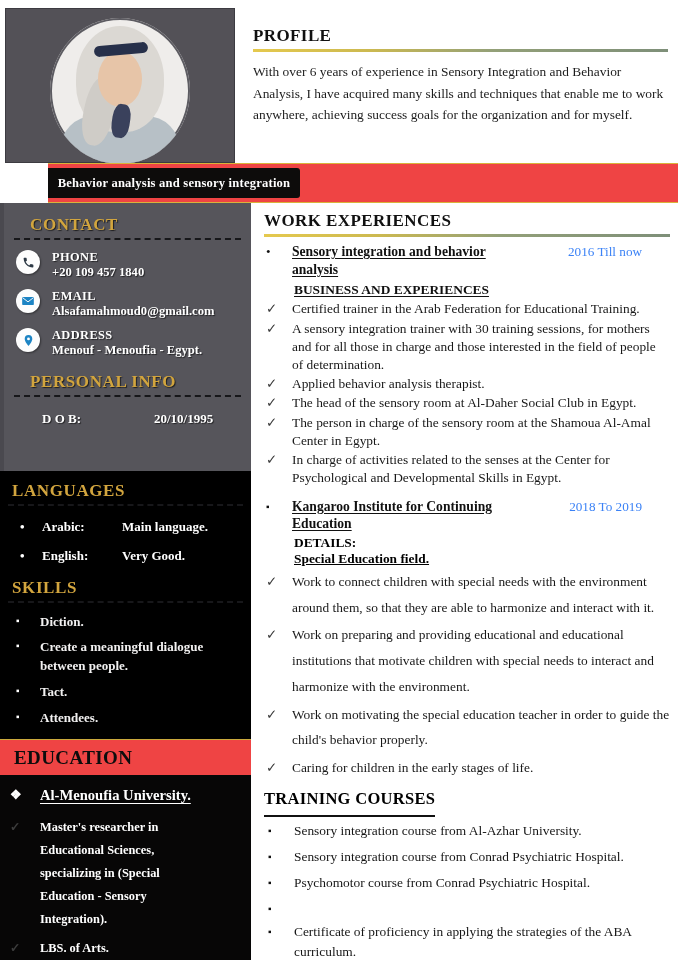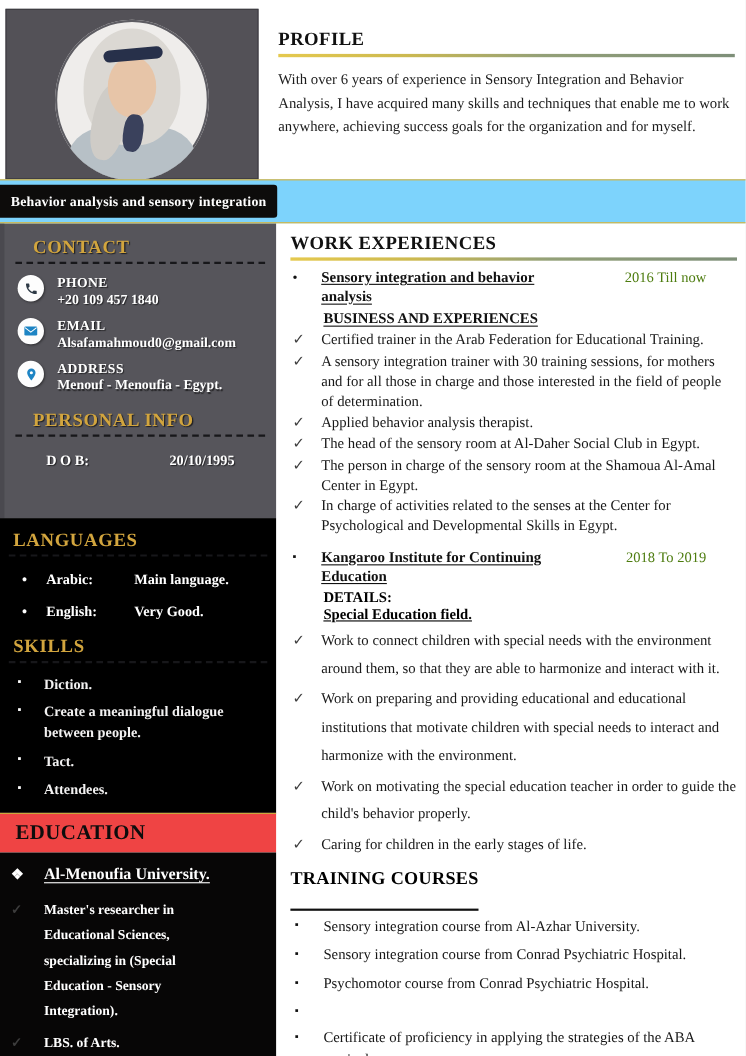--- a/index.html
+++ b/index.html
@@ -20,21 +20,21 @@
   .face{position:absolute;top:33px;left:48px;width:44px;height:56px;border-radius:50%;background:#e7c5a8;}
   .scarf-knot{position:absolute;top:86px;left:62px;width:18px;height:34px;border-radius:40%;background:#3a415c;transform:rotate(8deg);}
 
   
   .profile{flex:1;box-sizing:border-box;padding:26px 10px 0 13px;}
   .sec-head{font-size:17px;font-weight:bold;color:#111;letter-spacing:.4px;}
   .rule{height:3px;margin:3px 0 9px 0;background:linear-gradient(to right,#e5c94e 0%,#ccb950 28%,#93a078 58%,#7e8f79 100%);}
   .profile p{margin:0;font-size:13.4px;line-height:1.62;color:#1c1c1c;max-width:424px;}
 
   
-  .banner{position:relative;height:40px;background:#7dd3fc;border-top:1px solid #d9b33a;border-bottom:1px solid #d9b33a;box-sizing:border-box;}
+  .banner{position:relative;height:40px;background:#ef4444;border-top:1px solid #d9b33a;border-bottom:1px solid #d9b33a;box-sizing:border-box;margin-left:48px;}
   .caption-box{position:absolute;left:0;top:4px;height:30px;width:252px;background:#0d0c0b;border-radius:0 3px 3px 0;
     display:flex;align-items:center;justify-content:center;}
   .caption-box span{color:#fff;font-weight:bold;font-size:12.6px;letter-spacing:.2px;}
   .name{position:absolute;left:252px;right:0;top:0;height:100%;display:flex;align-items:center;justify-content:center;
     font-size:21px;font-weight:bold;color:#0c0c0c;letter-spacing:.3px;}
 
   
   .sidebar{width:251px;display:flex;flex-direction:column;}
   .panel-dark{background:#56555b;height:279px;box-sizing:border-box;border-left:4px solid #4a494f;padding:8px 8px 0 8px;overflow:hidden;}
   .panel-light{background:#000000;height:280px;box-sizing:border-box;padding:6px 6px 0 6px;overflow:hidden;}
@@ -64,31 +64,31 @@
   .edu-item .check{width:30px;flex:0 0 30px;}
   .edu-item .txt{width:172px;}
 
   
   .main{flex:1;box-sizing:border-box;padding:8px 8px 0 13px;overflow:hidden;}
   .check{color:#3c3c3c;}
   .job-head{display:flex;margin:6px 0 2px 2px;align-items:flex-start;}
   .job-bullet{width:26px;font-size:13px;color:#111;padding-top:1px;}
   .job-title{width:218px;font-size:13.6px;font-weight:bold;color:#111;line-height:1.3;}
   .job-title u{text-underline-offset:2px;}
-  .job-date{margin-left:auto;margin-right:28px;font-size:13.2px;color:#4d7c0f;white-space:nowrap;padding-top:1px;}
+  .job-date{margin-left:auto;margin-right:28px;font-size:13.2px;color:#3b82f6;white-space:nowrap;padding-top:1px;}
   .subhead{margin:4px 0 2px 30px;font-size:13.4px;font-weight:bold;color:#111;}
   .subhead u{text-underline-offset:2px;}
   ul.checks{list-style:none;margin:0;padding:0;}
   ul.checks li{display:flex;font-size:13.4px;color:#181818;}
   ul.checks.tight li{line-height:1.36;margin:1px 0;}
   ul.checks.wide li{line-height:1.92;margin:2px 0;}
   ul.checks .check{width:26px;flex:0 0 26px;padding-left:2px;}
   .details-label{margin:2px 0 0 30px;font-size:13.4px;font-weight:bold;}
   .details-field{margin:0 0 2px 30px;font-size:13.4px;font-weight:bold;}
-  .training-head{display:inline-block;margin-top:6px;font-size:16.5px;font-weight:bold;letter-spacing:.3px;border-bottom:2px solid #111;padding-bottom:17px;}
+  .training-head{display:inline-block;margin-top:6px;font-size:16.5px;font-weight:bold;letter-spacing:.3px;border-bottom:2px solid #111;padding-bottom:6px;}
   ul.squares{list-style:none;margin:4px 0 0 0;padding:0;}
   ul.squares li{display:flex;font-size:13.4px;color:#161616;line-height:1.5;margin-bottom:6px;}
   ul.squares .sq{width:14px;flex:0 0 14px;font-size:10px;padding-top:2px;margin-left:4px;margin-right:12px;color:#111;}
 </style>
 </head>
 <body>
 
 <div class="page">
 
   <div class="row1">

